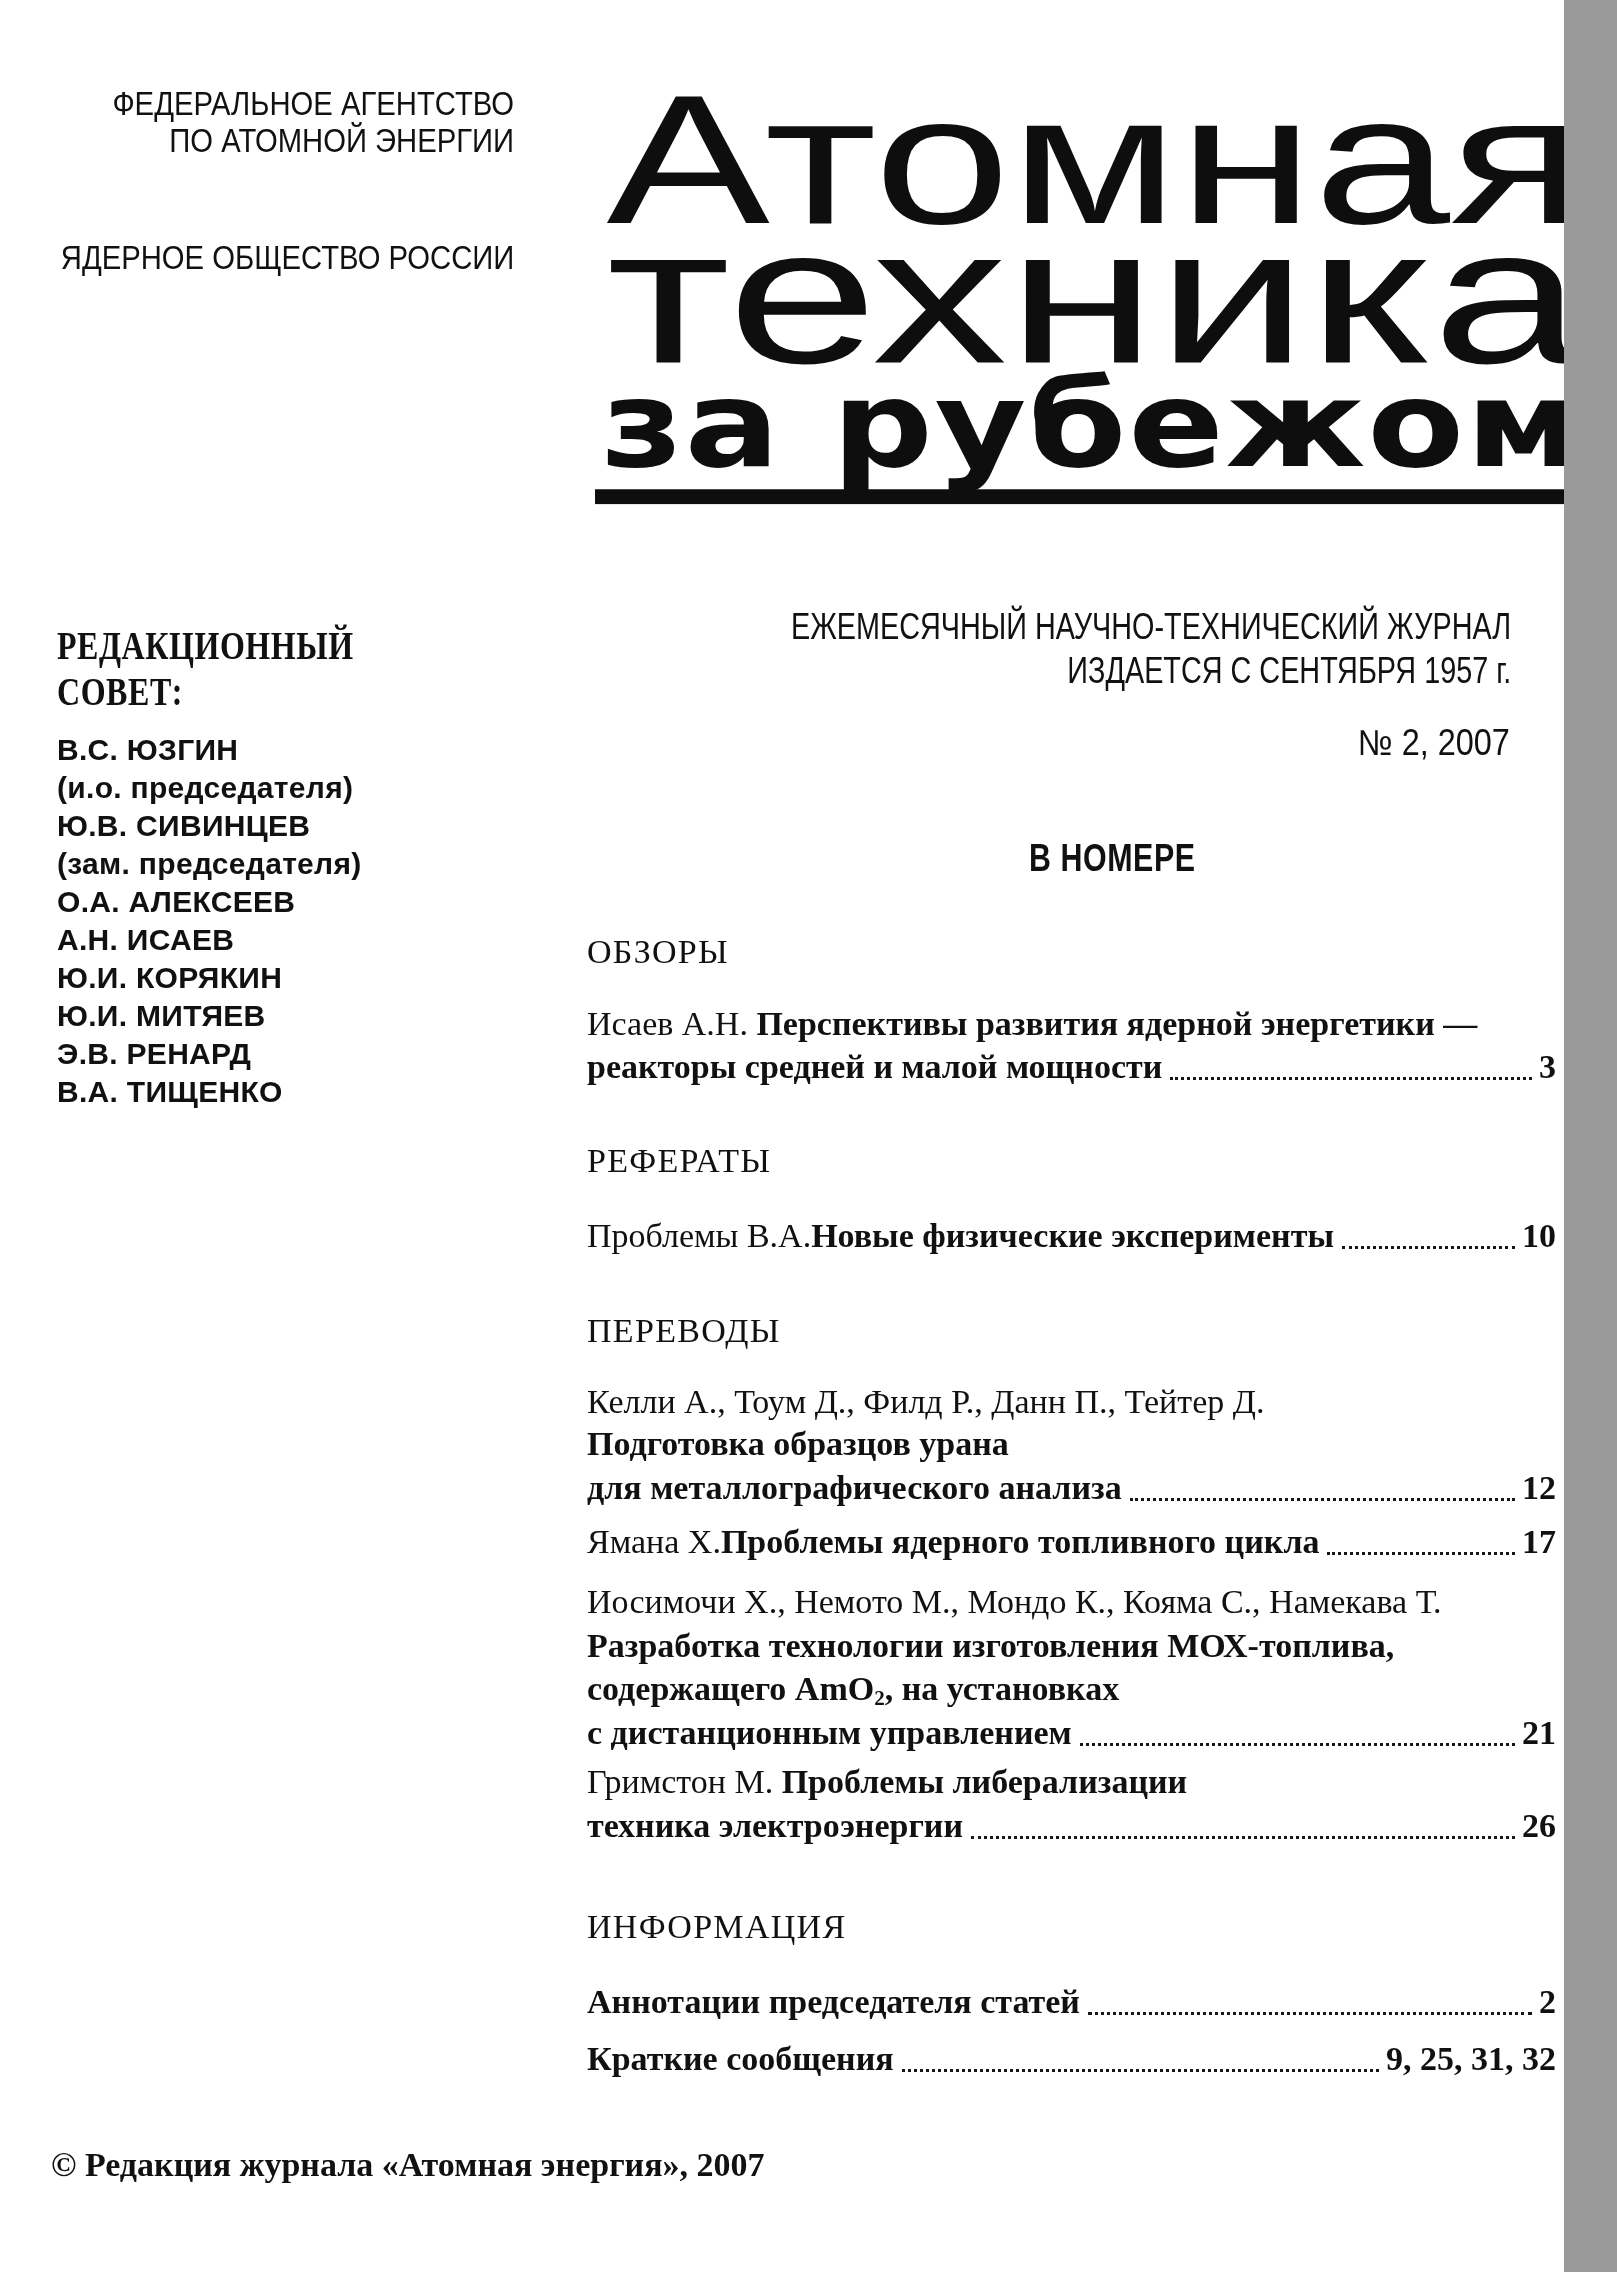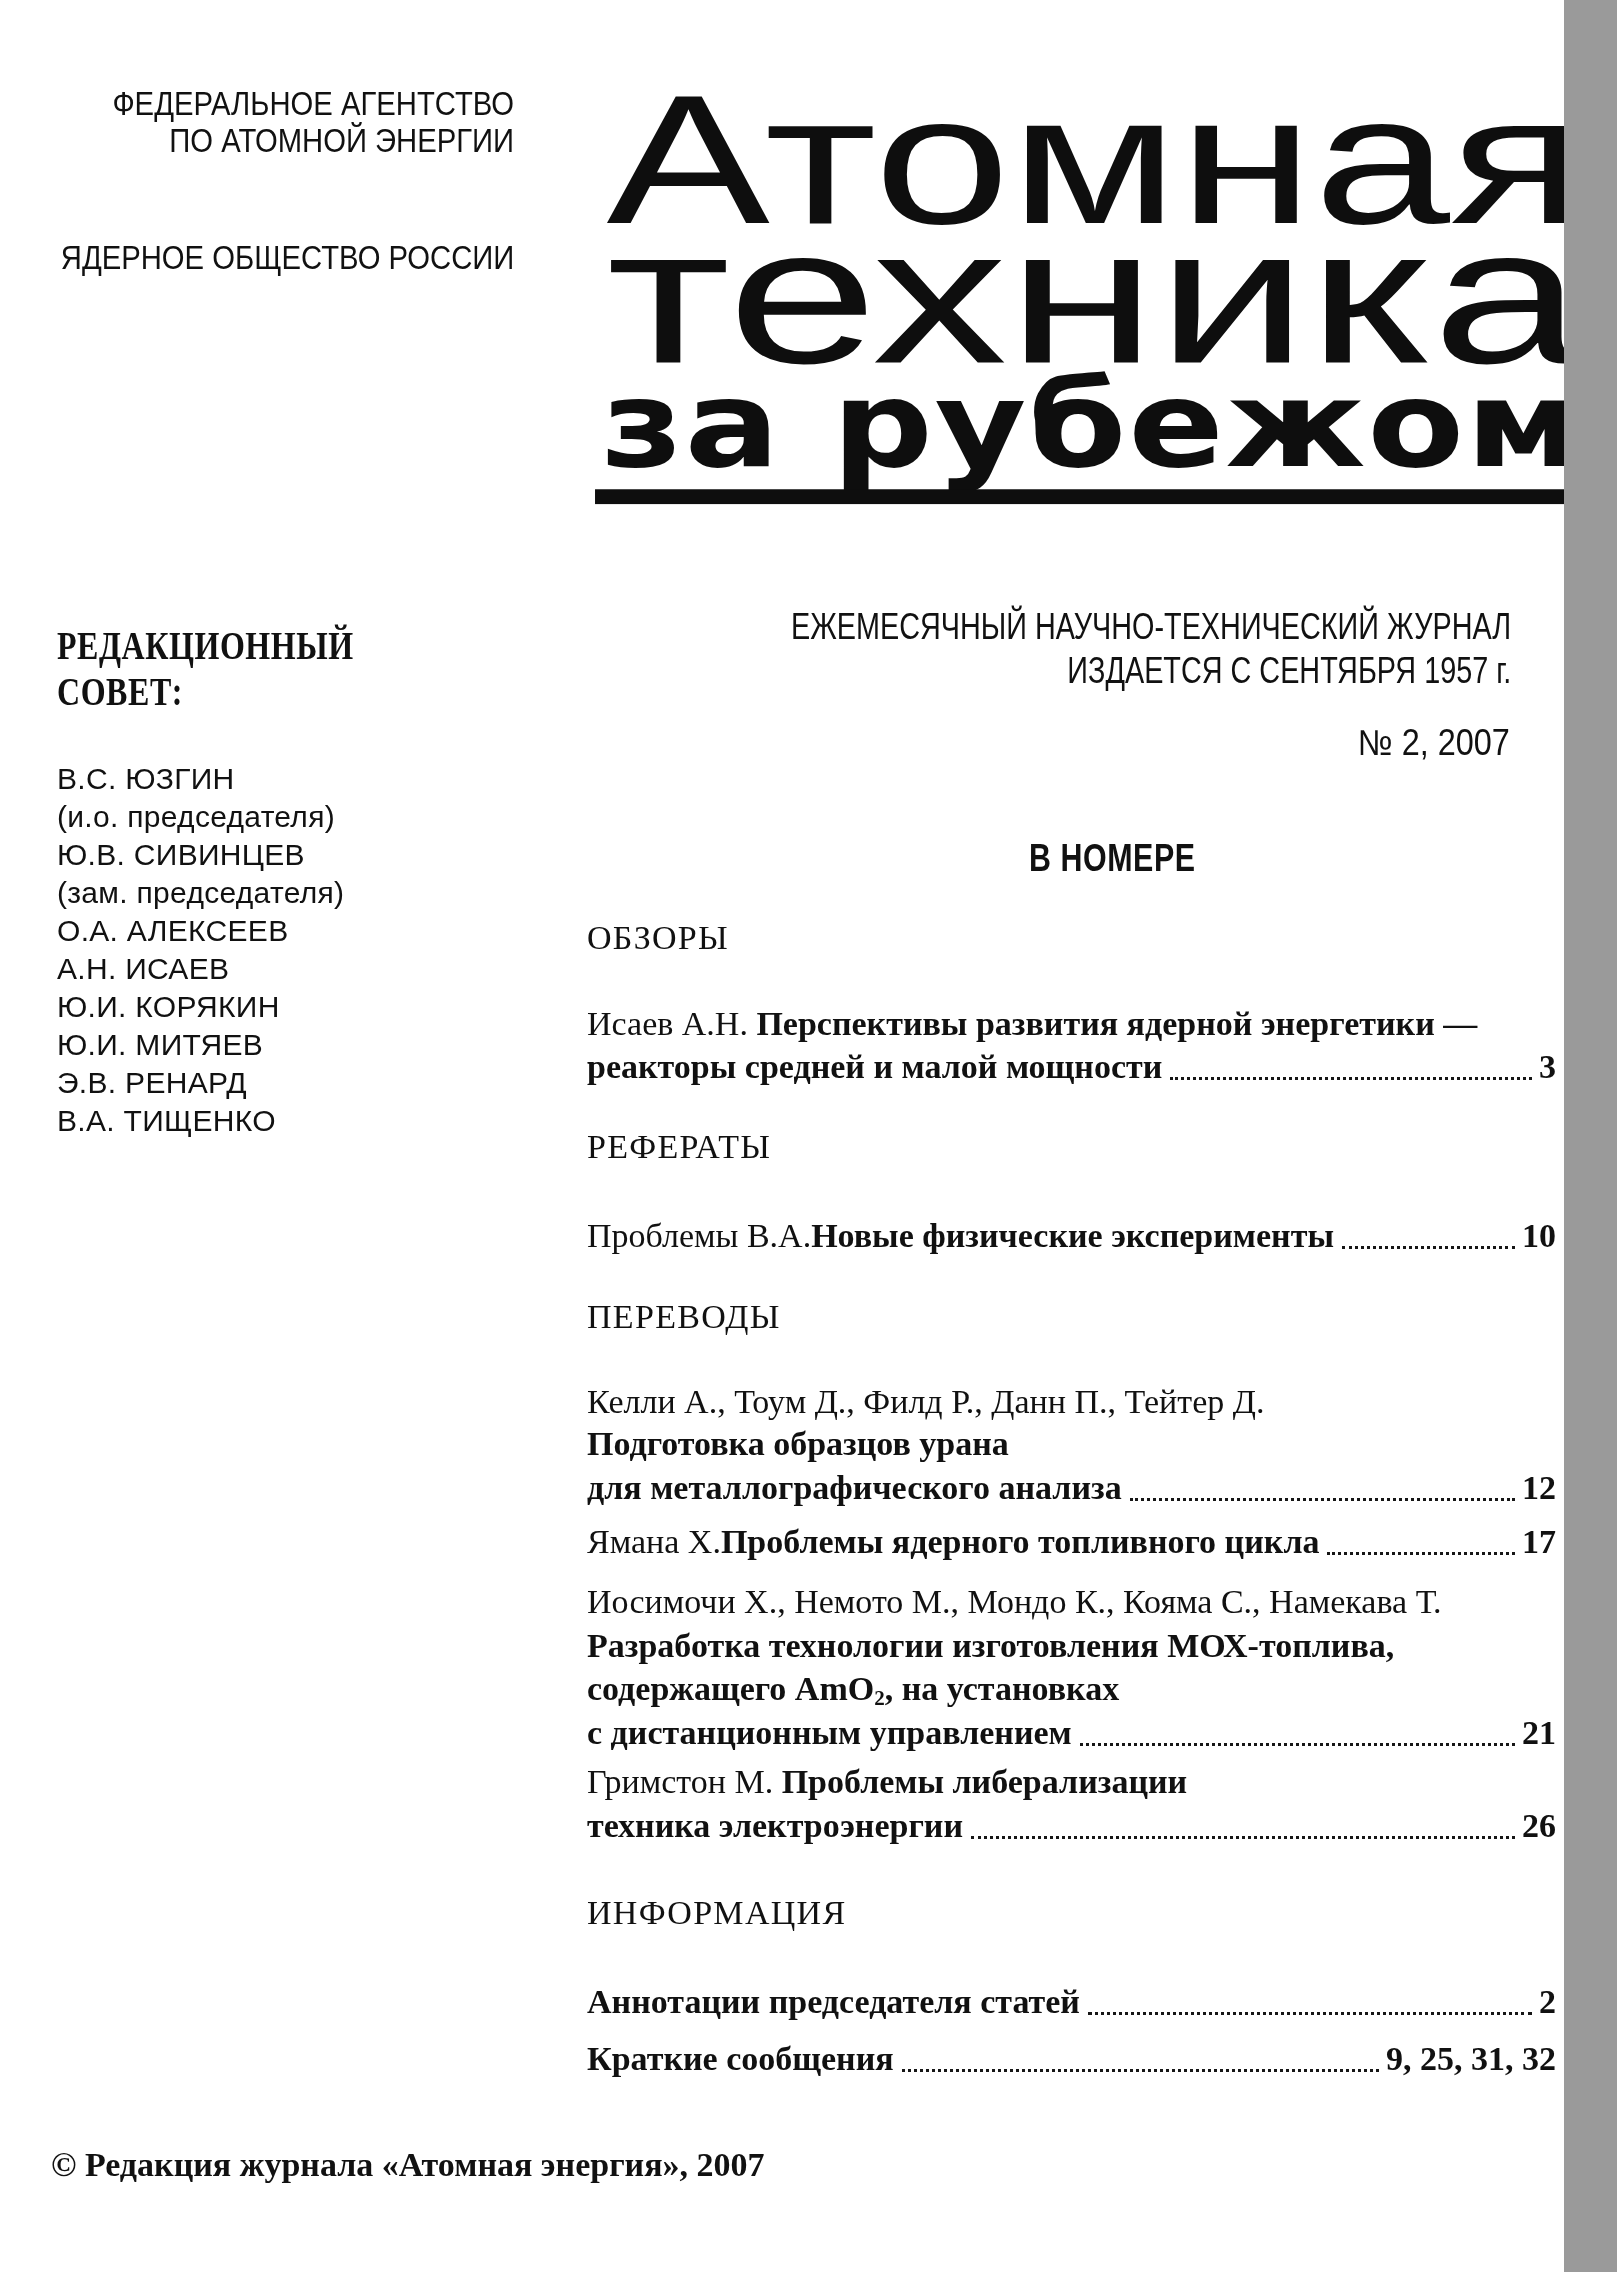--- a/index.html
+++ b/index.html
@@ -58,37 +58,37 @@
   }
 
   
   .edb-title{
     position:absolute;left:57px;top:623px;
     font-weight:bold;font-size:39px;line-height:46px;
     letter-spacing:0.7px;white-space:nowrap;
     transform:scaleX(0.82);transform-origin:0 0;
   }
   .edb-list{
-    position:absolute;left:57px;top:760px;
+    position:absolute;left:57px;top:731px;
     font-family:"Liberation Sans",sans-serif;
     font-size:30px;line-height:38px;
-    letter-spacing:0.3px;white-space:nowrap;
+    letter-spacing:0.3px;white-space:nowrap;font-weight:bold;
   }
 
   
   .toc{
     position:absolute;left:587px;top:907px;width:969px;
     font-size:34px;
   }
   .tl{
     position:absolute;left:0;width:100%;
     line-height:43px;white-space:nowrap;
   }
   .row{display:flex;}
-  .sec{letter-spacing:1.3px;}
+  .sec{letter-spacing:1.3px;margin-top:14px;}
   .ti{font-weight:bold;}
   .pg{font-weight:bold;flex:0 0 auto;}
   .dots{
     flex:1 1 auto;min-width:34px;
     margin:0 6.7px 0 8px;height:32px;
     border-bottom:3.4px dotted #161616;
   }
   .sub{font-size:0.62em;position:relative;top:0.22em;font-weight:bold;}
 
   .copyright{

